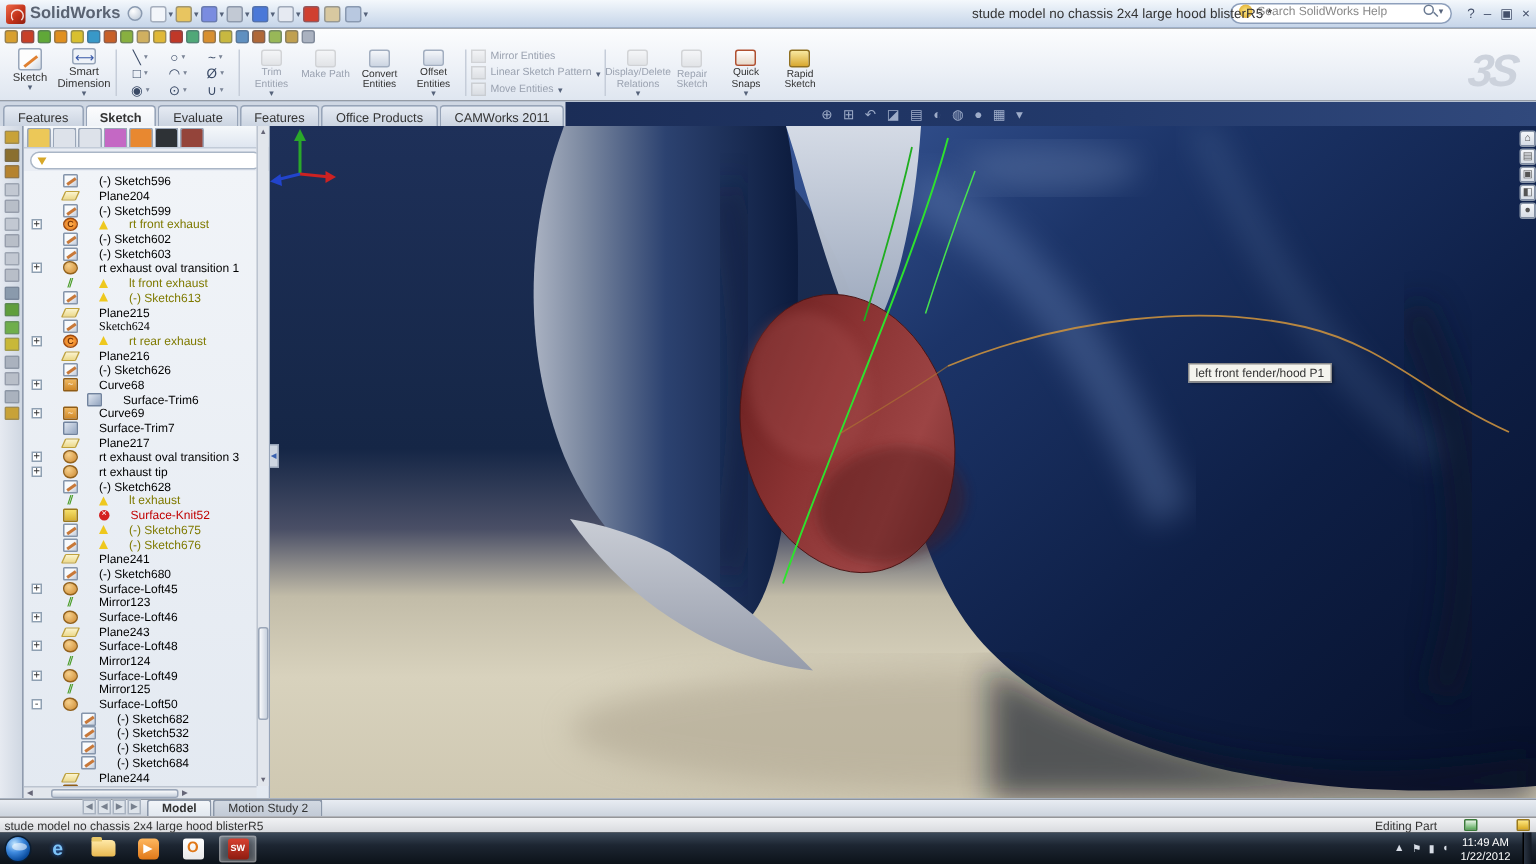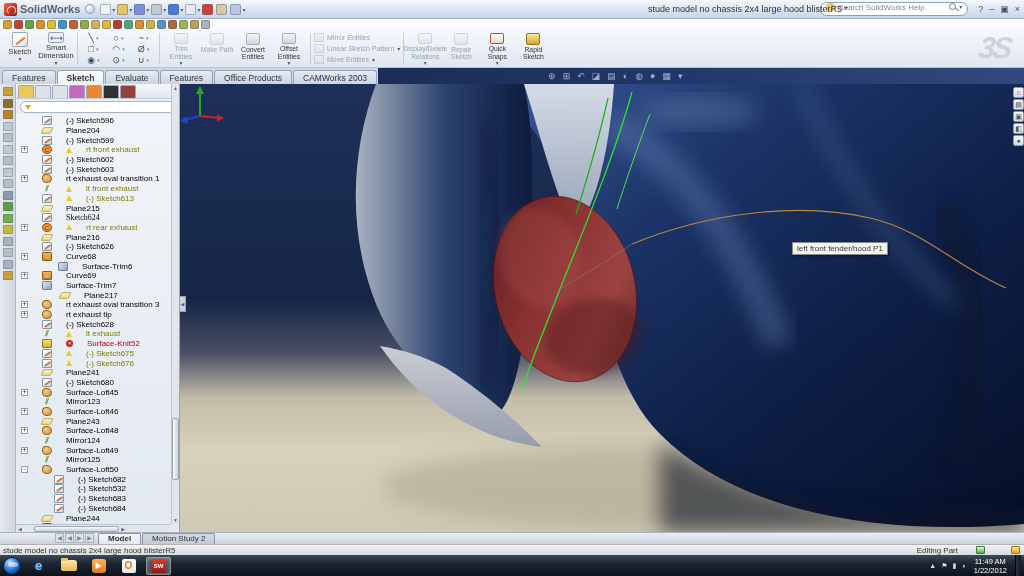--- a/index.html
+++ b/index.html
@@ -370,21 +370,21 @@
 </div>
 
 <div class="tabrow">
   <div class="ctabs">
 
   <span class="ctab">Features</span>
       <span class="ctab active">Sketch</span>
       <span class="ctab">Evaluate</span>
       <span class="ctab">Features</span>
       <span class="ctab">Office Products</span>
-      <span class="ctab">CAMWorks 2003</span>
+      <span class="ctab">CAMWorks 2011</span>
     </div>
   <div class="viewport-top">
     <div class="hud">
 
     <span class="hud-ico">⊕</span>
         <span class="hud-ico">⊞</span>
         <span class="hud-ico">↶</span>
         <span class="hud-ico">◪</span>
         <span class="hud-ico">▤</span>
         <span class="hud-ico">◐</span>
@@ -558,21 +558,21 @@
           <span class="lbl">Curve69</span>
         </div>
 
         <div class="trow" style="padding-left: 5px;">
           <span class="exp" style="visibility: hidden;"></span>
           <span class="ico ico-trim"></span>
 
           <span class="lbl">Surface-Trim7</span>
         </div>
 
-        <div class="trow" style="padding-left: 23px;">
+        <div class="trow" style="padding-left: 5px;">
           <span class="exp" style="visibility: hidden;"></span>
           <span class="ico ico-plane"></span>
 
           <span class="lbl">Plane217</span>
         </div>
 
         <div class="trow" style="padding-left: 5px;">
           <span class="exp">+</span>
           <span class="ico ico-loft"></span>
 

